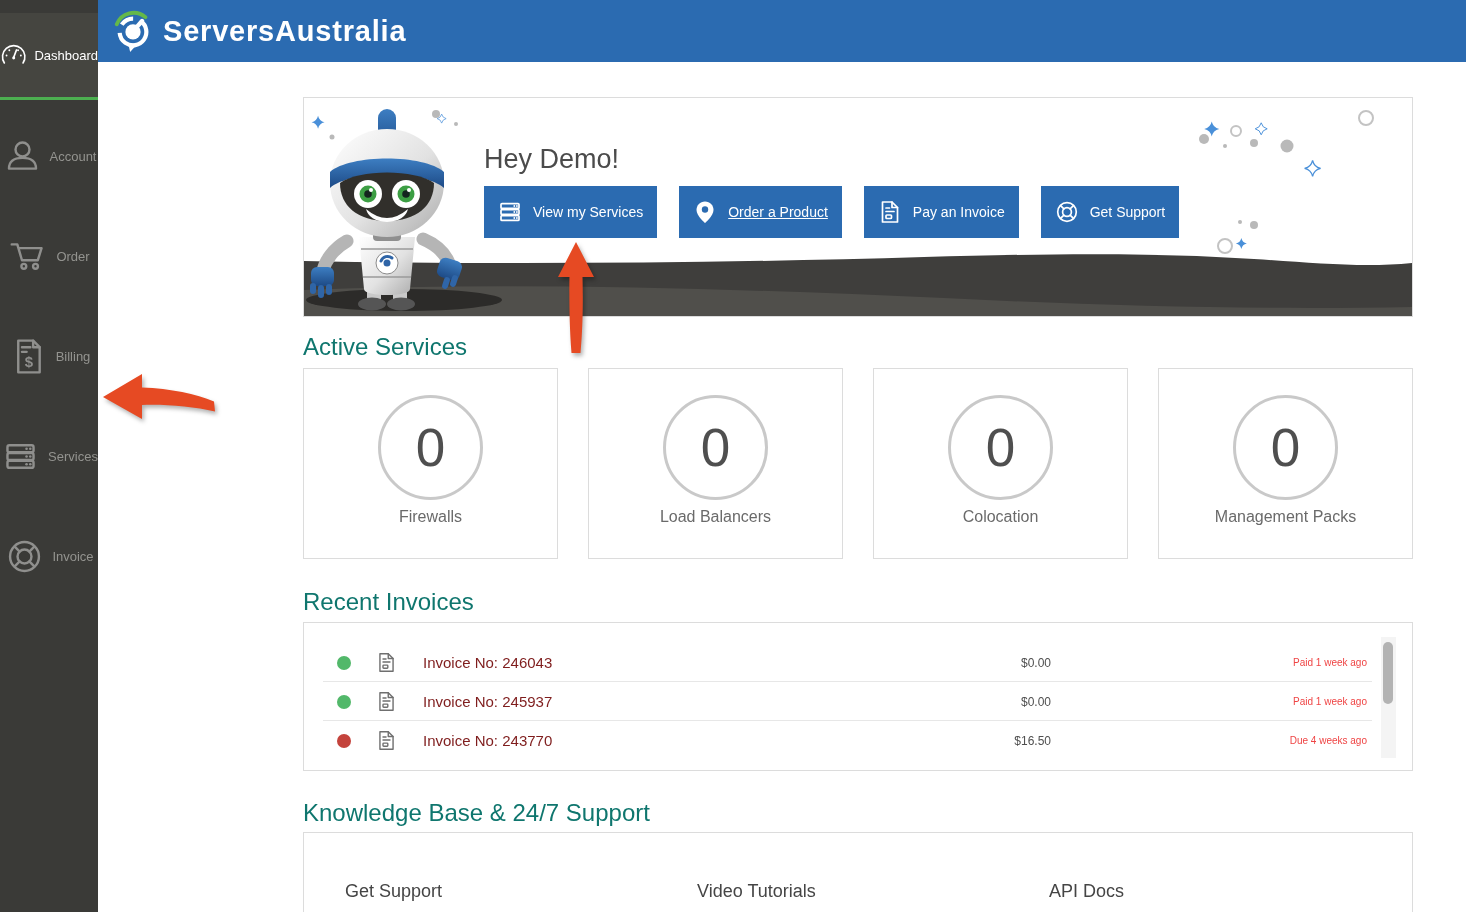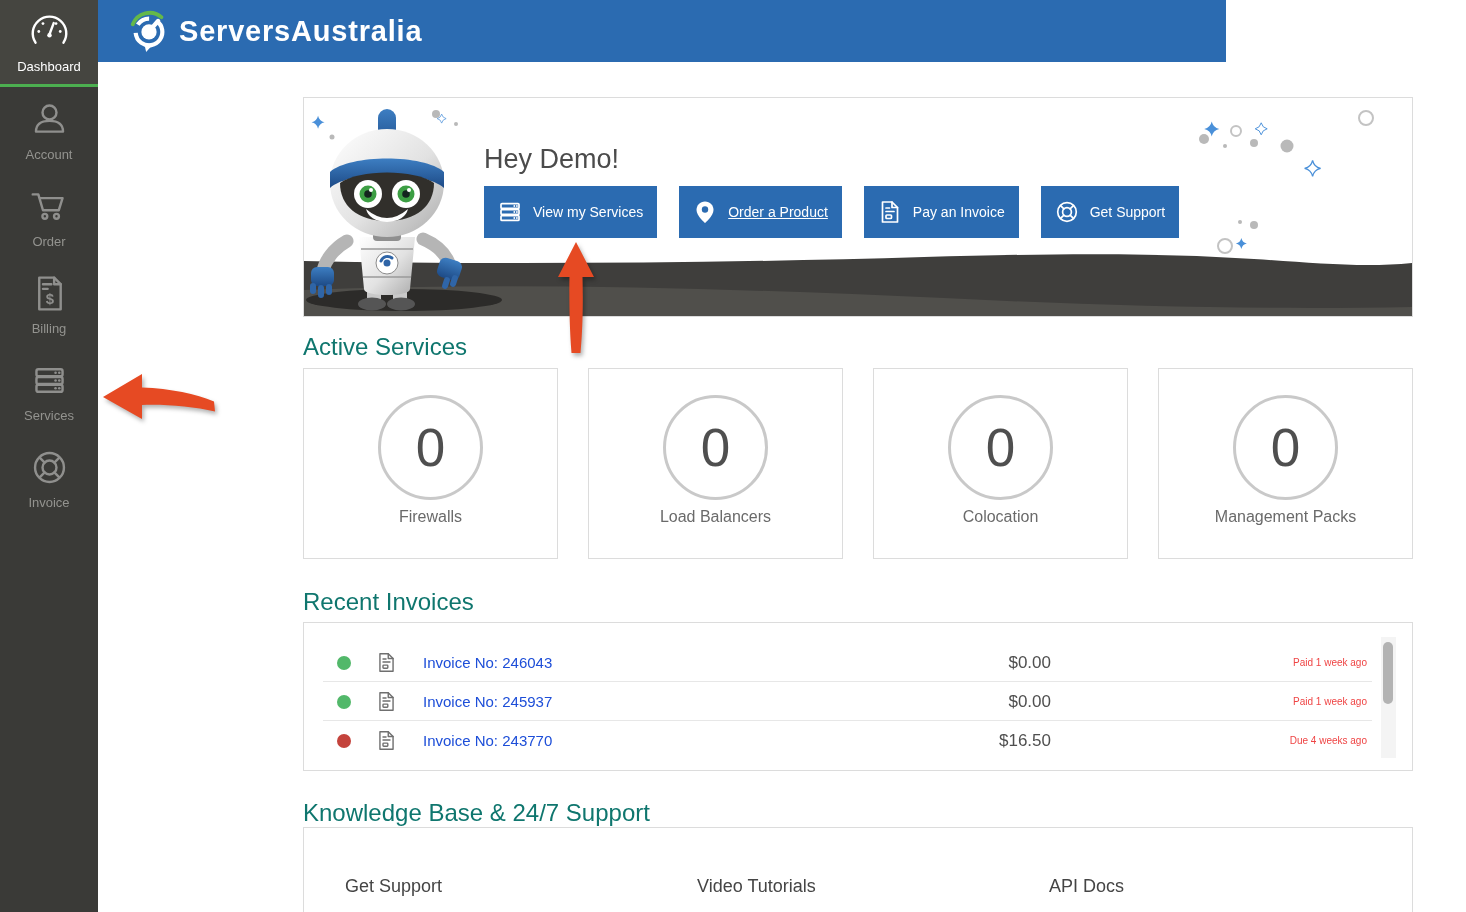--- a/index.html
+++ b/index.html
@@ -1,26 +1,26 @@
 <!DOCTYPE html>
 <html><head>
 <meta charset="utf-8">
 <style>
 * { box-sizing:border-box; margin:0; padding:0; }
 html,body { width:1466px; height:912px; overflow:hidden; background:#fff; font-family:"Liberation Sans",sans-serif; }
 body { position:relative; }
 
 
-.topbar { position:absolute; left:98px; top:0; width:1128px; height:62px; background:#2b6bb1; display:flex; align-items:center; padding-left:30px; z-index:4; }
+.topbar { position:absolute; left:98px; top:0; width:1368px; height:62px; background:#2b6bb1; display:flex; align-items:center; padding-left:14px; z-index:4; }
 .brand { display:flex; align-items:center; gap:9px; }
 .brand-text { color:#fff; font-size:29px; font-weight:bold; letter-spacing:0.8px; }
 
 
 .sidebar { position:absolute; left:0; top:0; width:98px; height:912px; background:#3a3a37; z-index:5; }
-.snav-item { height:87px; display:flex; flex-direction:column; align-items:center; justify-content:center; gap:7px; color:#93938f; font-size:13px; cursor:pointer; }
+.snav-item { height:87px; display:flex; flex-direction:row; align-items:center; justify-content:center; gap:7px; color:#93938f; font-size:13px; cursor:pointer;margin-top:13px; }
 .snav-item svg { width:41px; height:41px; stroke:#8f8f8d; fill:none; stroke-width:2.6; stroke-linecap:round; stroke-linejoin:round; }
 .snav-item svg .f { fill:#8f8f8d; stroke:none; }
 .snav-item.active { background:#454540; color:#fff; border-bottom:3px solid #4caf50; }
 .snav-item.active svg { stroke:#fff; }
 .snav-item.active svg .f { fill:#fff; }
 
 
 .content { position:absolute; left:303px; top:62px; width:1110px; }
 
 
@@ -31,38 +31,38 @@
 .btn-row { position:absolute; left:180px; top:88px; display:flex; gap:22px; z-index:3; }
 .hero-btn { height:52px; background:#2b6bb1; color:#fff; border:none; display:flex; align-items:center; gap:11px; padding:0 14px; font-size:14px; font-family:inherit; cursor:pointer; white-space:nowrap; }
 .hero-btn svg { width:24px; height:24px; stroke:#fff; fill:none; stroke-width:1.7; stroke-linecap:round; stroke-linejoin:round; }
 .hero-btn svg .f { fill:#fff; stroke:none; }
 .sparkles { position:absolute; left:0; top:0; width:1108px; height:218px; z-index:1; pointer-events:none; }
 
 
 .section-title { font-size:24px; color:#0f766e; font-weight:400; }
 .t1 { margin-top:16px; margin-bottom:7px; }
 .t2 { margin-top:29px; margin-bottom:6px; }
-.t3 { margin-top:28px; }
+.t3 { margin-top:28px; margin-bottom:5px; }
 
 
 .cards { display:flex; gap:30px; }
 .card { width:255px; height:191px; border:1px solid #dcdcdc; text-align:center; background:#fff; }
 .circle { width:105px; height:105px; border:3px solid #c9c9c9; border-radius:50%; margin:26px auto 0; display:flex; align-items:center; justify-content:center; }
 .count { font-size:53px; color:#4f4f4f; font-weight:200; }
 .card-label { margin-top:8px; font-size:16px; color:#6a6a6a; }
 
 
 .invoice-box { height:149px; border:1px solid #dcdcdc; position:relative; padding-top:20px; background:#fff; }
 .inv-row { height:39px; display:flex; align-items:center; position:relative; }
 .inv-row .sep { position:absolute; left:19px; right:40px; top:-1px; height:1px; background:#e7e7e7; }
 .inv-dot { width:14px; height:14px; border-radius:50%; margin-left:33px; flex:none; }
 .inv-icon { margin-left:25px; flex:none; width:21px; height:25px; }
 .inv-icon svg { width:21px; height:25px; stroke:#6f6f6f; fill:none; stroke-width:1.6; stroke-linejoin:round; stroke-linecap:round; }
-.inv-label { margin-left:26px; font-size:15px; color:#1d4ed8; }
-.inv-amount { position:absolute; left:555px; width:192px; text-align:right; font-size:17px; color:#4f4f4f; }
+.inv-label { margin-left:26px; font-size:15px; color:#7f1d1d; }
+.inv-amount { position:absolute; left:555px; width:192px; text-align:right; font-size:12px; color:#4f4f4f; }
 .inv-age { position:absolute; right:45px; font-size:10px; color:#ef4444; }
 .sb-track { position:absolute; right:16px; top:14px; width:15px; height:121px; background:#f4f4f4; }
 .sb-thumb { position:absolute; left:2px; top:5px; width:10px; height:62px; background:#b3b3b3; border-radius:6px; }
 
 
 .kb-box { height:110px; border:1px solid #dcdcdc; display:flex; padding-top:48px; background:#fff; }
 .kb-col { width:352px; padding-left:41px; font-size:18px; color:#454545; }
 
 
 .arrow { position:absolute; z-index:9; filter:drop-shadow(2px 3px 2px rgba(0,0,0,0.3)); }

